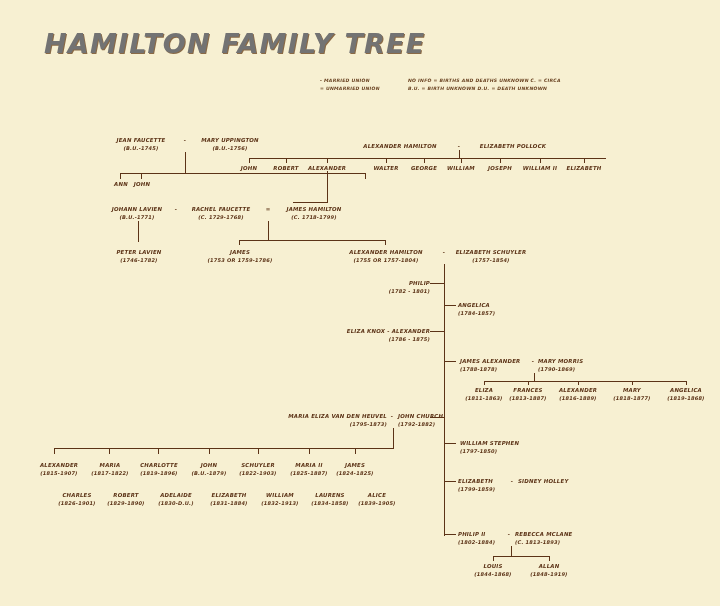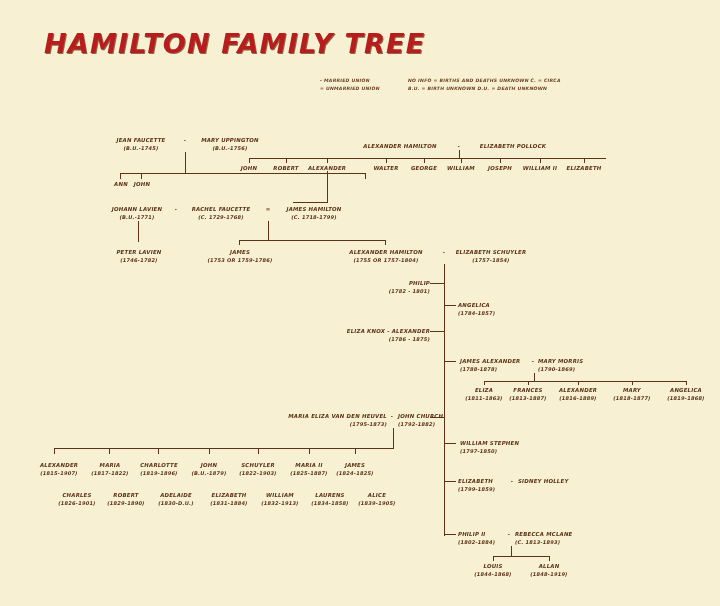--- a/index.html
+++ b/index.html
@@ -10,21 +10,21 @@
     overflow:hidden;
     position:relative;
   }
   #tree{position:absolute;left:0;top:0;width:720px;height:606px;}
 
   .ttl{
     position:absolute;
     font-family:"DejaVu Sans",sans-serif;
     font-weight:bold;font-style:italic;
     font-size:27px;letter-spacing:1.2px;
-    color:#b91c1c;
+    color:#737373;
     text-shadow:1px 1px 0 #8a6a46;
     white-space:nowrap;
   }
   .lgd{
     position:absolute;
     font-size:4.6px;font-weight:bold;font-style:italic;
     color:#6b4423;white-space:nowrap;letter-spacing:.25px;
   }
   .nd{
     position:absolute;

